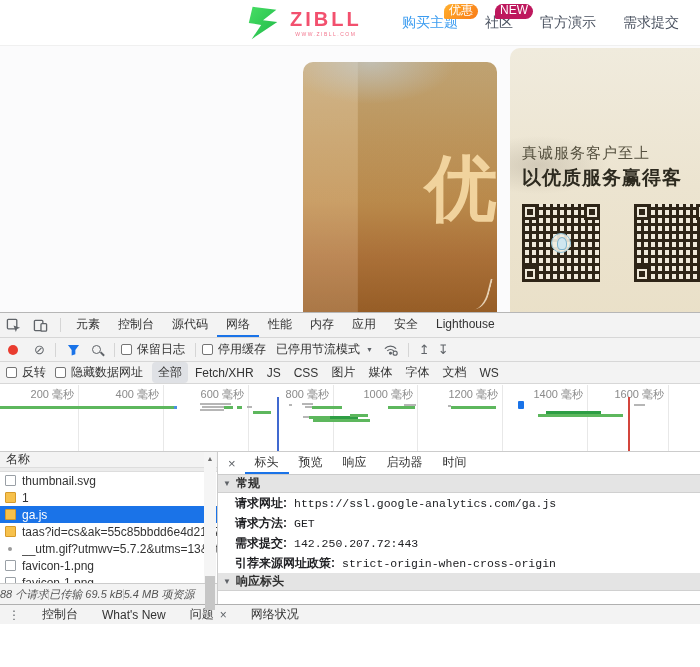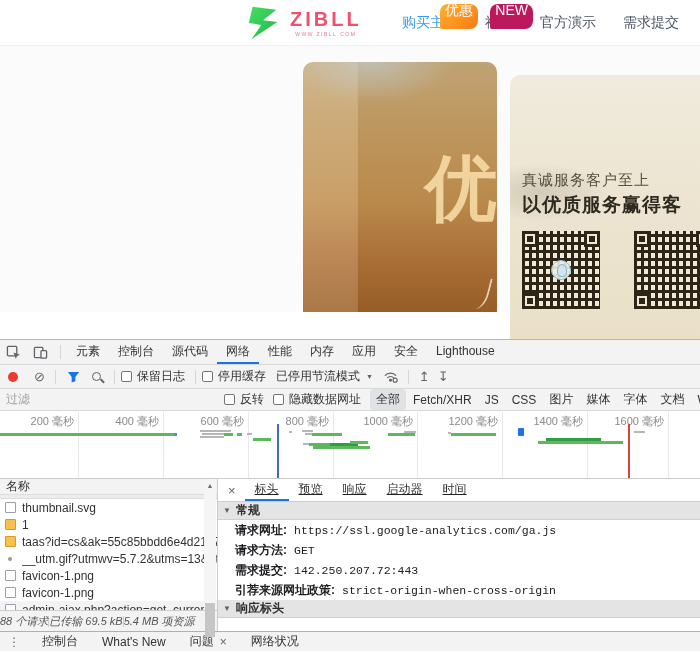--- a/index.html
+++ b/index.html
@@ -9,56 +9,56 @@
   
   .site-header { position:absolute; top:0; left:0; right:0; height:46px; background:#fff; border-bottom:1px solid #f0f0f0; }
   .logo { position:absolute; left:245px; top:4px; display:flex; align-items:center; }
   .logo-mark { width:38px; height:38px; }
   .logo-text { margin-left:7px; display:flex; flex-direction:column; align-items:center; }
   .logo-brand { font-size:20px; font-weight:bold; letter-spacing:3px; color:#f2506e; line-height:20px; }
   .logo-domain { font-size:5px; letter-spacing:1.5px; color:#f2748c; margin-top:2px; }
   .site-nav { position:absolute; left:402px; top:0; height:46px; display:flex; align-items:center; gap:27px; white-space:nowrap; }
   .nav-item { position:relative; font-size:14px; color:#4a5260; cursor:pointer; text-decoration:none; }
   .nav-item.primary .nav-label { color:#3b9cf0; }
-  .nav-badge { position:absolute; top:-10px; right:-20px; font-size:14px; color:#fff; padding:1px 5px 14px; border-radius:8px 8px 8px 2px; line-height:10px; }
+  .nav-badge { position:absolute; top:-10px; right:-20px; font-size:12px; color:#fff; padding:1px 5px 4px; border-radius:8px 8px 8px 2px; line-height:10px; }
   .nav-badge.orange { background:linear-gradient(135deg,#ffb02e,#f97a16); }
   .nav-badge.blue { background:#be185d; }
 
   
   .site-content { position:absolute; top:46px; left:0; right:0; height:266px; background:#fbfbfc; }
   .banner-left { position:absolute; left:303px; top:16px; width:194px; height:250px; border-radius:10px 10px 0 0; overflow:hidden;
     background:
       radial-gradient(ellipse 120px 60px at 35% 0%, rgba(195,208,218,.6), transparent 70%),
       linear-gradient(90deg, rgba(255,255,255,.14) 0 28%, rgba(0,0,0,.04) 28.5%),
       linear-gradient(180deg,#c7a977 0%,#c49a5e 32%,#c18f4e 56%,#b1743a 78%,#9c6128 100%);
   }
   .banner-left .big-char { position:absolute; right:0px; top:86px; font-size:72px; font-weight:bold; color:#f4d7a2; opacity:.95; line-height:80px; }
   .banner-left .brush-stroke { position:absolute; right:8px; bottom:2px; width:20px; height:34px; border-right:2px solid rgba(255,245,225,.75); border-radius:0 0 60% 0; transform:rotate(14deg); }
-  .banner-right { position:absolute; left:510px; top:29px; width:190px; height:308px; border-radius:10px 0 0 0; overflow:hidden;
+  .banner-right { position:absolute; left:510px; top:2px; width:190px; height:308px; border-radius:10px 0 0 0; overflow:hidden;
     background:
       radial-gradient(ellipse 110px 45px at 15% 38%, rgba(118,108,92,.22), transparent 65%),
       linear-gradient(180deg,#f0ebdd 0%,#ece4d0 45%,#e9dfc6 100%);
   }
   .banner-right .line1 { position:absolute; left:12px; top:96px; font-size:15px; color:#55503f; letter-spacing:1px; }
   .banner-right .line2 { position:absolute; left:12px; top:117px; font-size:19px; font-weight:bold; color:#2d2a1f; letter-spacing:1px; white-space:nowrap; }
   .qr { position:absolute; top:156px; width:78px; height:78px; background-color:#efe9da;
     background-image:
       repeating-linear-gradient(90deg,#2e2517 0 3px,transparent 3px 7px),
       repeating-linear-gradient(0deg,#2e2517 0 3px,transparent 3px 8px);
   }
   .qr.q1 { left:12px; }
   .qr.q2 { left:124px; }
   .finder { position:absolute; width:16px; height:16px; border:3px solid #2e2517; background:#efe9da; }
   .finder i { position:absolute; left:2px; top:2px; width:6px; height:6px; background:#2e2517; }
   .finder.tl { left:0; top:0; } .finder.tr { right:0; top:0; } .finder.bl { left:0; bottom:0; }
   .qq-badge { position:absolute; left:29px; top:29px; width:20px; height:20px; border-radius:50%; background:rgba(240,236,224,.92); border:1px solid #8fc3d8; }
   .qq-badge::before { content:""; position:absolute; left:5px; top:3px; width:8px; height:11px; background:#cfe6f0; border:1px solid #7fb5cf; border-radius:50% 50% 40% 40%; }
 
   
-  .devtools { position:absolute; top:312px; left:0; right:0; height:312px; background:#fff; border-top:1px solid #b6b6b6; display:flex; flex-direction:column; font-size:12px;margin-top:27px; }
+  .devtools { position:absolute; top:312px; left:0; right:0; height:312px; background:#fff; border-top:1px solid #b6b6b6; display:flex; flex-direction:column; font-size:12px; }
   .vsep { width:1px; height:14px; background:#d5d5d5; margin:0 6px; flex:0 0 1px; }
 
   .dt-tabbar { height:25px; flex:0 0 25px; background:#f3f3f3; border-bottom:1px solid #d7d7d7; display:flex; align-items:stretch; }
   .dt-tabbar .icon-btn { display:flex; align-items:center; padding:0 6px; cursor:pointer; }
   .dt-tabbar .vsep { align-self:center; }
   .dt-tab { display:flex; align-items:center; padding:0 9px; color:#333; cursor:pointer; border-bottom:2px solid transparent; white-space:nowrap; }
   .dt-tab.active { border-bottom-color:#1a73e8; }
   .recorder-icon { width:8px; height:9px; margin-left:5px; background:#5f6368; border-radius:4px 4px 1px 1px; position:relative; }
   .recorder-icon::before { content:""; position:absolute; left:2px; top:-4px; width:4px; height:4px; border-radius:50%; background:#5f6368; }
 
@@ -278,21 +278,20 @@
         <path d="M2 6 a8 8 0 0 1 12 0 M4.5 8.5 a5 5 0 0 1 7 0" fill="none" stroke="#5f6368" stroke-width="1.4"></path>
         <circle cx="8" cy="11" r="1.6" fill="#5f6368"></circle>
         <circle cx="13" cy="11" r="2.2" fill="#f3f3f3" stroke="#5f6368" stroke-width="1.2"></circle>
       </svg>
     <span class="vsep"></span>
     <span class="glyph-btn">↥</span>
     <span class="glyph-btn">↧</span>
   </div>
 
   <div class="dt-filterbar">
-    <span class="filter-input">过滤</span>
     <span class="fb-check">
         <span class="cb"></span>
         <span>反转</span>
       </span>
     <span class="fb-check">
         <span class="cb"></span>
         <span>隐藏数据网址</span>
       </span>
     <span style="display:flex;align-items:center;">
         <span class="pill active">全部</span>
@@ -362,20 +361,23 @@
         <span>名称</span>
       </div>
       <div class="req-rows">
         <div class="partial-row"></div>
         <span><div class="req-row">
     <span class="req-icon file"></span>
     <span class="req-name">thumbnail.svg</span>
   </div><div class="req-row">
     <span class="req-icon script"></span>
     <span class="req-name">1</span>
+  </div><div class="req-row selected">
+    <span class="req-icon script"></span>
+    <span class="req-name">ga.js</span>
   </div><div class="req-row">
     <span class="req-icon script"></span>
     <span class="req-name">taas?id=cs&amp;ak=55c85bbdd6e4d21e72786</span>
   </div><div class="req-row">
     <span class="req-icon dot"></span>
     <span class="req-name">__utm.gif?utmwv=5.7.2&amp;utms=13&amp;utmn.</span>
   </div><div class="req-row">
     <span class="req-icon file"></span>
     <span class="req-name">favicon-1.png</span>
   </div><div class="req-row">
@@ -399,21 +401,21 @@
       <div class="req-footer">
         <span>88 个请求</span>
         <span>已传输 69.5 kB</span>
         <span>5.4 MB 项资源</span>
       </div>
     </div>
 
     <div class="detail-pane">
       <div class="detail-tabs">
         <span class="detail-close">×</span>
-        <span style="display:flex;text-decoration:underline;">
+        <span style="display:flex;">
             <span class="detail-tab active">标头</span>
             <span class="detail-tab">预览</span>
             <span class="detail-tab">响应</span>
             <span class="detail-tab">启动器</span>
             <span class="detail-tab">时间</span>
           </span>
       </div>
       <div class="detail-body">
         <div class="section-header">
           <span class="tri">▼</span>

